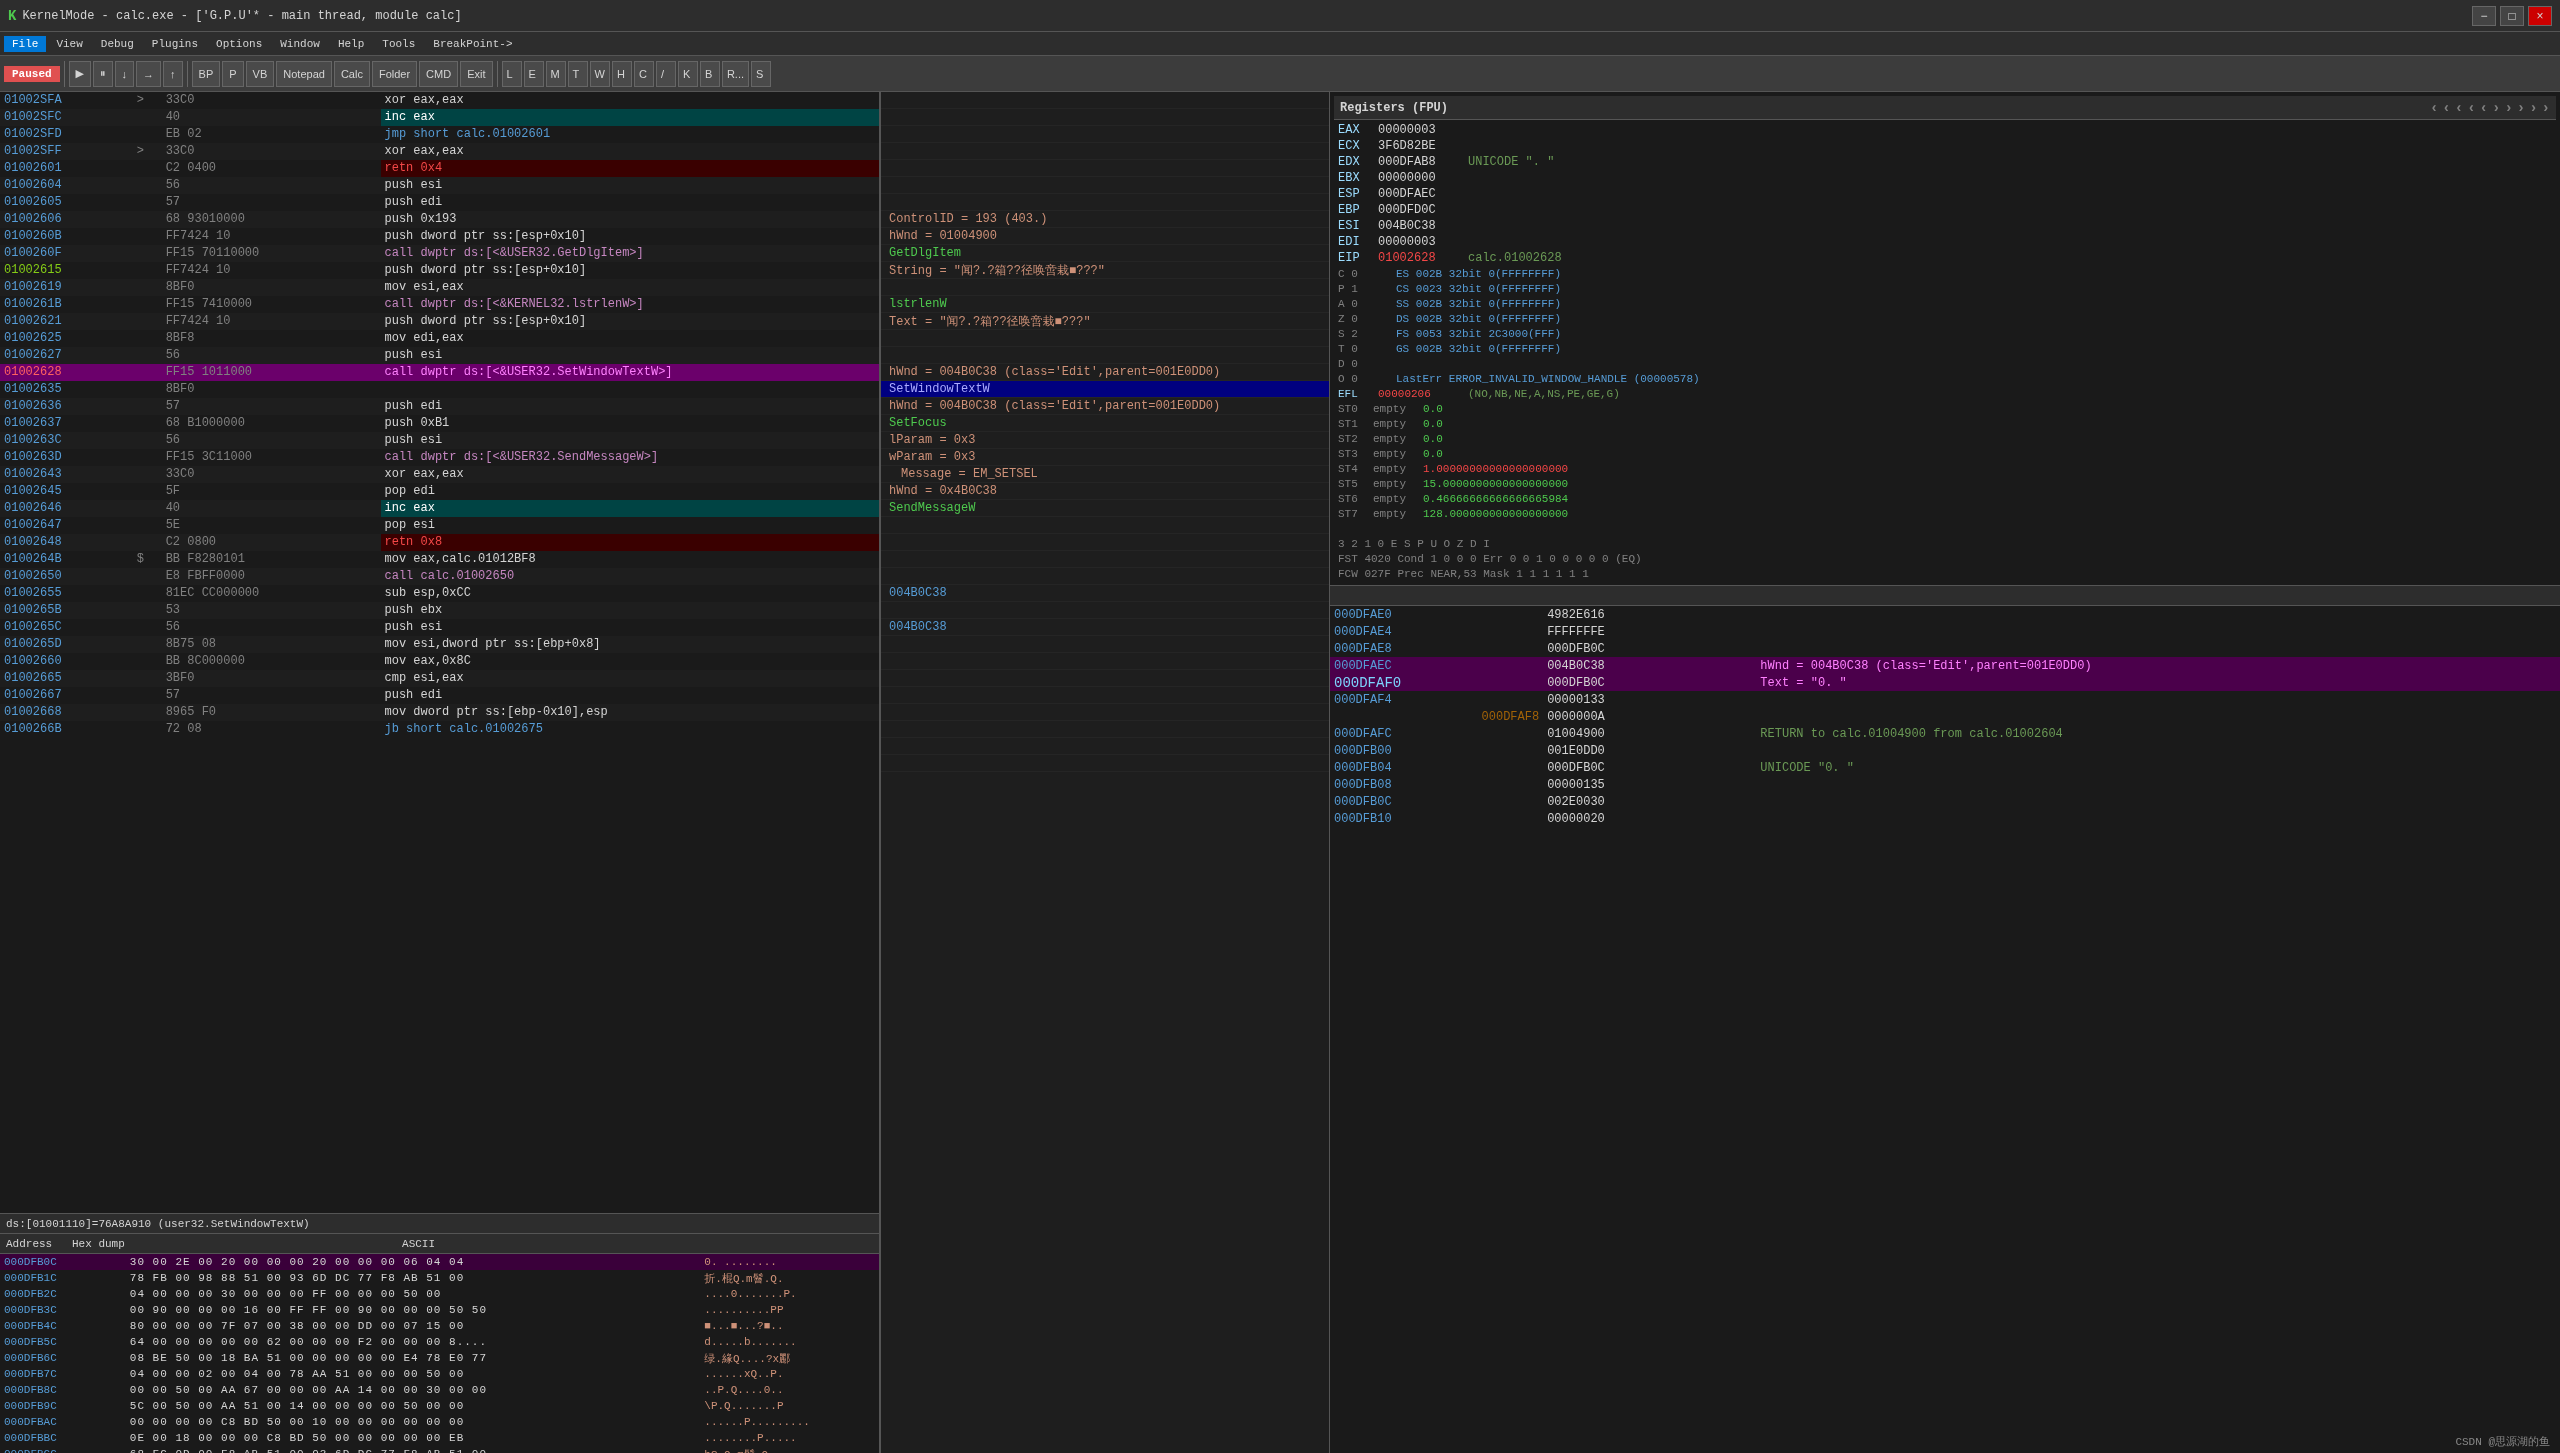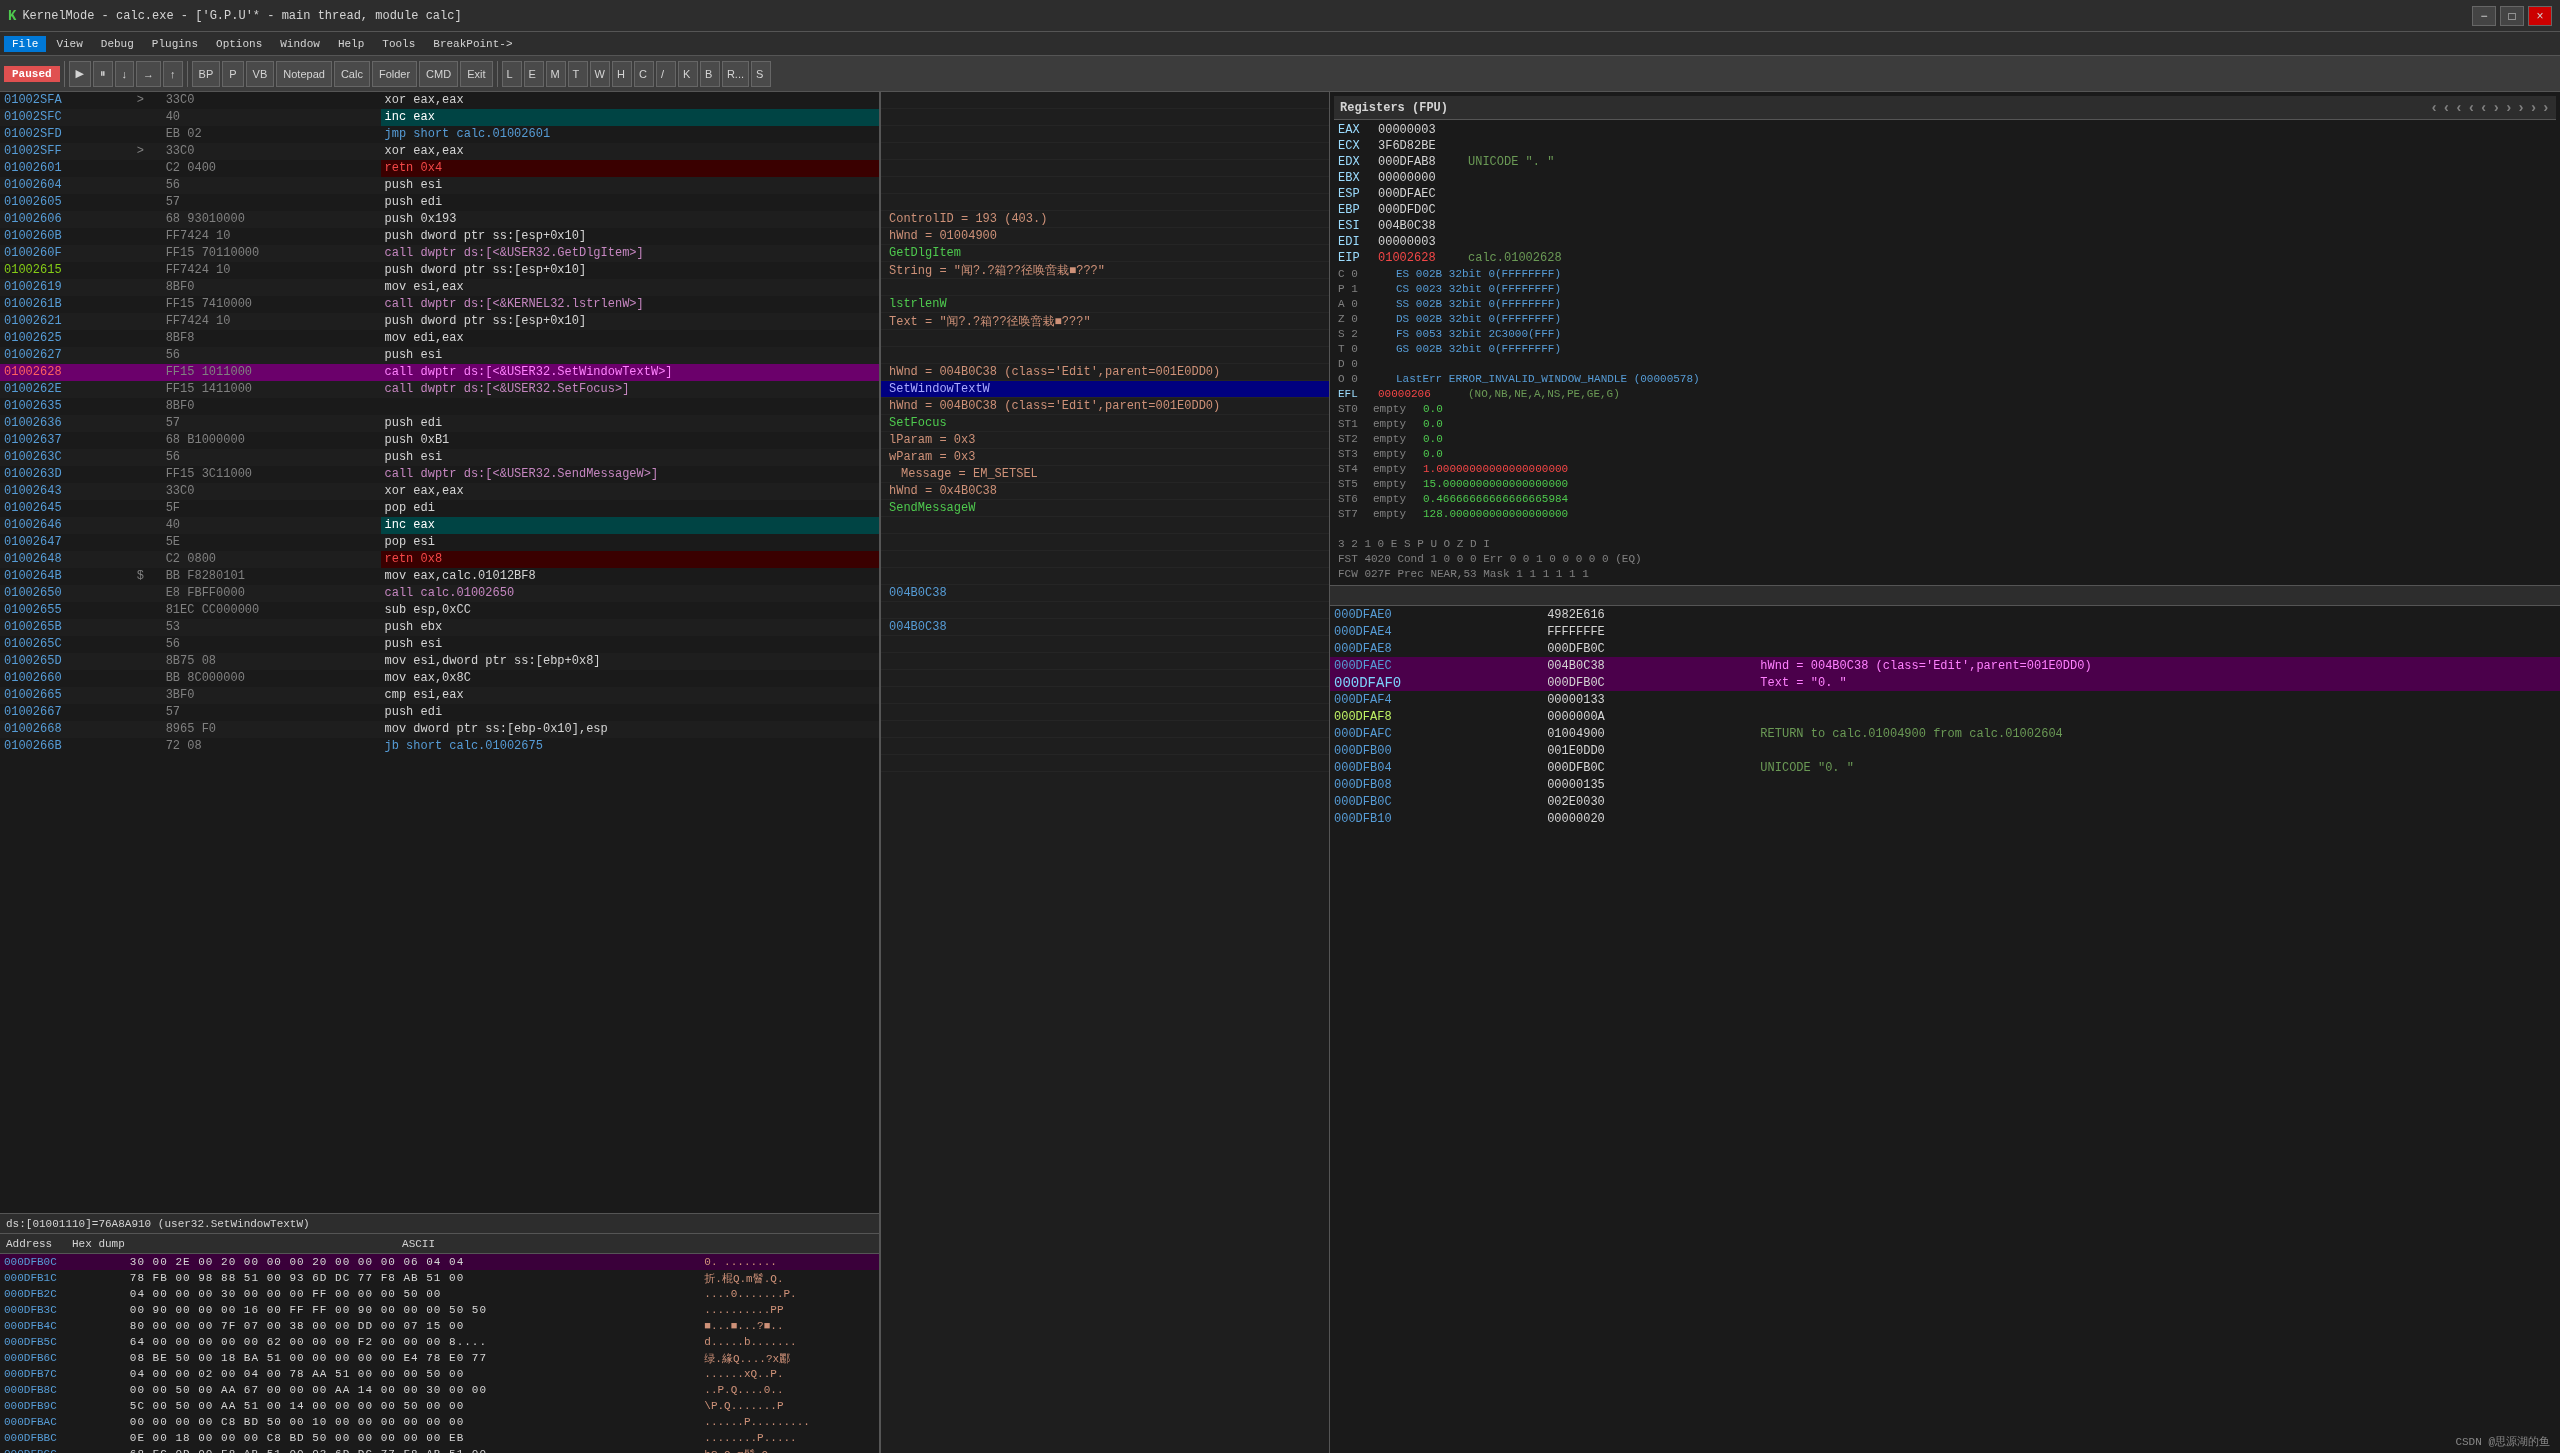--- a/index.html
+++ b/index.html
@@ -385,26 +385,20 @@
     <td class="disasm-addr" style="color:#569cd6;padding:0 4px;min-width:80px;white-space:nowrap;">01002627</td>
     <td class="disasm-prefix" style="min-width:16px;padding:0 2px;color:#808080;"></td>
     <td class="disasm-bytes" style="color:#808080;min-width:130px;padding:0 4px;white-space:nowrap;">56</td>
     <td class="disasm-instr" style="color:#d4d4d4;background:;min-width:220px;padding:0 4px;white-space:nowrap;">push esi</td>
   </tr>
             <tr class="disasm-row" style="background: rgb(107, 0, 107);">
     <td class="disasm-addr" style="color:#ff6060;padding:0 4px;min-width:80px;white-space:nowrap;">01002628</td>
     <td class="disasm-prefix" style="min-width:16px;padding:0 2px;color:#808080;"></td>
     <td class="disasm-bytes" style="color:#808080;min-width:130px;padding:0 4px;white-space:nowrap;">FF15 1011000</td>
     <td class="disasm-instr" style="color:#ff80ff;background:#6b006b;min-width:220px;padding:0 4px;white-space:nowrap;">call dwptr ds:[&lt;&amp;USER32.SetWindowTextW&gt;]</td>
-  </tr>
-            <tr class="disasm-row" style="background: rgb(30, 30, 30);">
-    <td class="disasm-addr" style="color:#569cd6;padding:0 4px;min-width:80px;white-space:nowrap;">0100262E</td>
-    <td class="disasm-prefix" style="min-width:16px;padding:0 2px;color:#808080;"></td>
-    <td class="disasm-bytes" style="color:#808080;min-width:130px;padding:0 4px;white-space:nowrap;">FF15 1411000</td>
-    <td class="disasm-instr" style="color:#c586c0;background:;min-width:220px;padding:0 4px;white-space:nowrap;">call dwptr ds:[&lt;&amp;USER32.SetFocus&gt;]</td>
   </tr>
             <tr class="disasm-row" style="background: rgb(26, 26, 26);">
     <td class="disasm-addr" style="color:#569cd6;padding:0 4px;min-width:80px;white-space:nowrap;">01002635</td>
     <td class="disasm-prefix" style="min-width:16px;padding:0 2px;color:#808080;"></td>
     <td class="disasm-bytes" style="color:#808080;min-width:130px;padding:0 4px;white-space:nowrap;">8BF0</td>
     <td class="disasm-instr" style="color:#d4d4d4;background:;min-width:220px;padding:0 4px;white-space:nowrap;"></td>
   </tr>
             <tr class="disasm-row" style="background: rgb(30, 30, 30);">
     <td class="disasm-addr" style="color:#569cd6;padding:0 4px;min-width:80px;white-space:nowrap;">01002636</td>
     <td class="disasm-prefix" style="min-width:16px;padding:0 2px;color:#808080;"></td>
@@ -830,21 +824,21 @@
     <td style="color:#7dd3fc;padding:0 4px;min-width:90px;font-size:14px;">000DFAF0</td>
     <td style="color:#d4d4d4;padding:0 4px;min-width:90px;font-size:12px;">000DFB0C</td>
     <td style="color:#ff80ff;padding:0 4px;font-size:12px;">Text = "0. "</td>
   </tr>
             <tr class="stack-row">
     <td style="color:#569cd6;padding:0 4px;min-width:90px;font-size:12px;">000DFAF4</td>
     <td style="color:#d4d4d4;padding:0 4px;min-width:90px;font-size:12px;">00000133</td>
     <td style="color:#6a9955;padding:0 4px;font-size:12px;"></td>
   </tr>
             <tr class="stack-row">
-    <td style="color:#bef264;padding:0 4px;min-width:90px;font-size:12px;">000DFAF8</td>
+    <td style="color:#a16207;padding:0 4px;min-width:90px;font-size:12px;text-align:right;">000DFAF8</td>
     <td style="color:#d4d4d4;padding:0 4px;min-width:90px;font-size:12px;">0000000A</td>
     <td style="color:#6a9955;padding:0 4px;font-size:12px;"></td>
   </tr>
             <tr class="stack-row">
     <td style="color:#569cd6;padding:0 4px;min-width:90px;font-size:12px;">000DFAFC</td>
     <td style="color:#d4d4d4;padding:0 4px;min-width:90px;font-size:12px;">01004900</td>
     <td style="color:#6a9955;padding:0 4px;font-size:12px;">RETURN to calc.01004900 from calc.01002604</td>
   </tr>
             <tr class="stack-row">
     <td style="color:#569cd6;padding:0 4px;min-width:90px;font-size:12px;">000DFB00</td>

